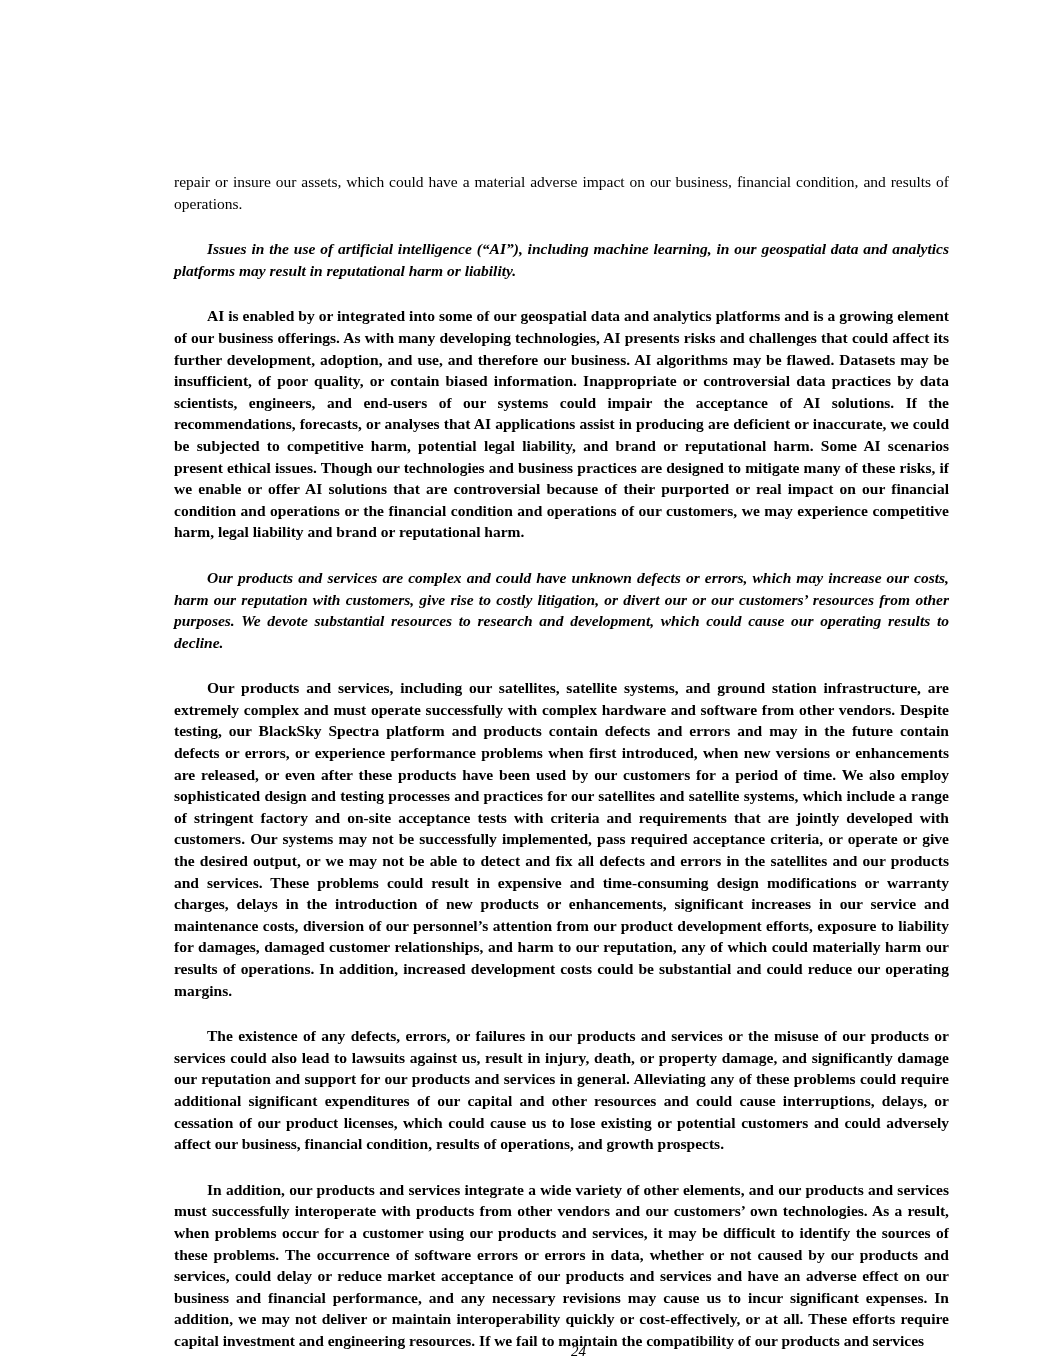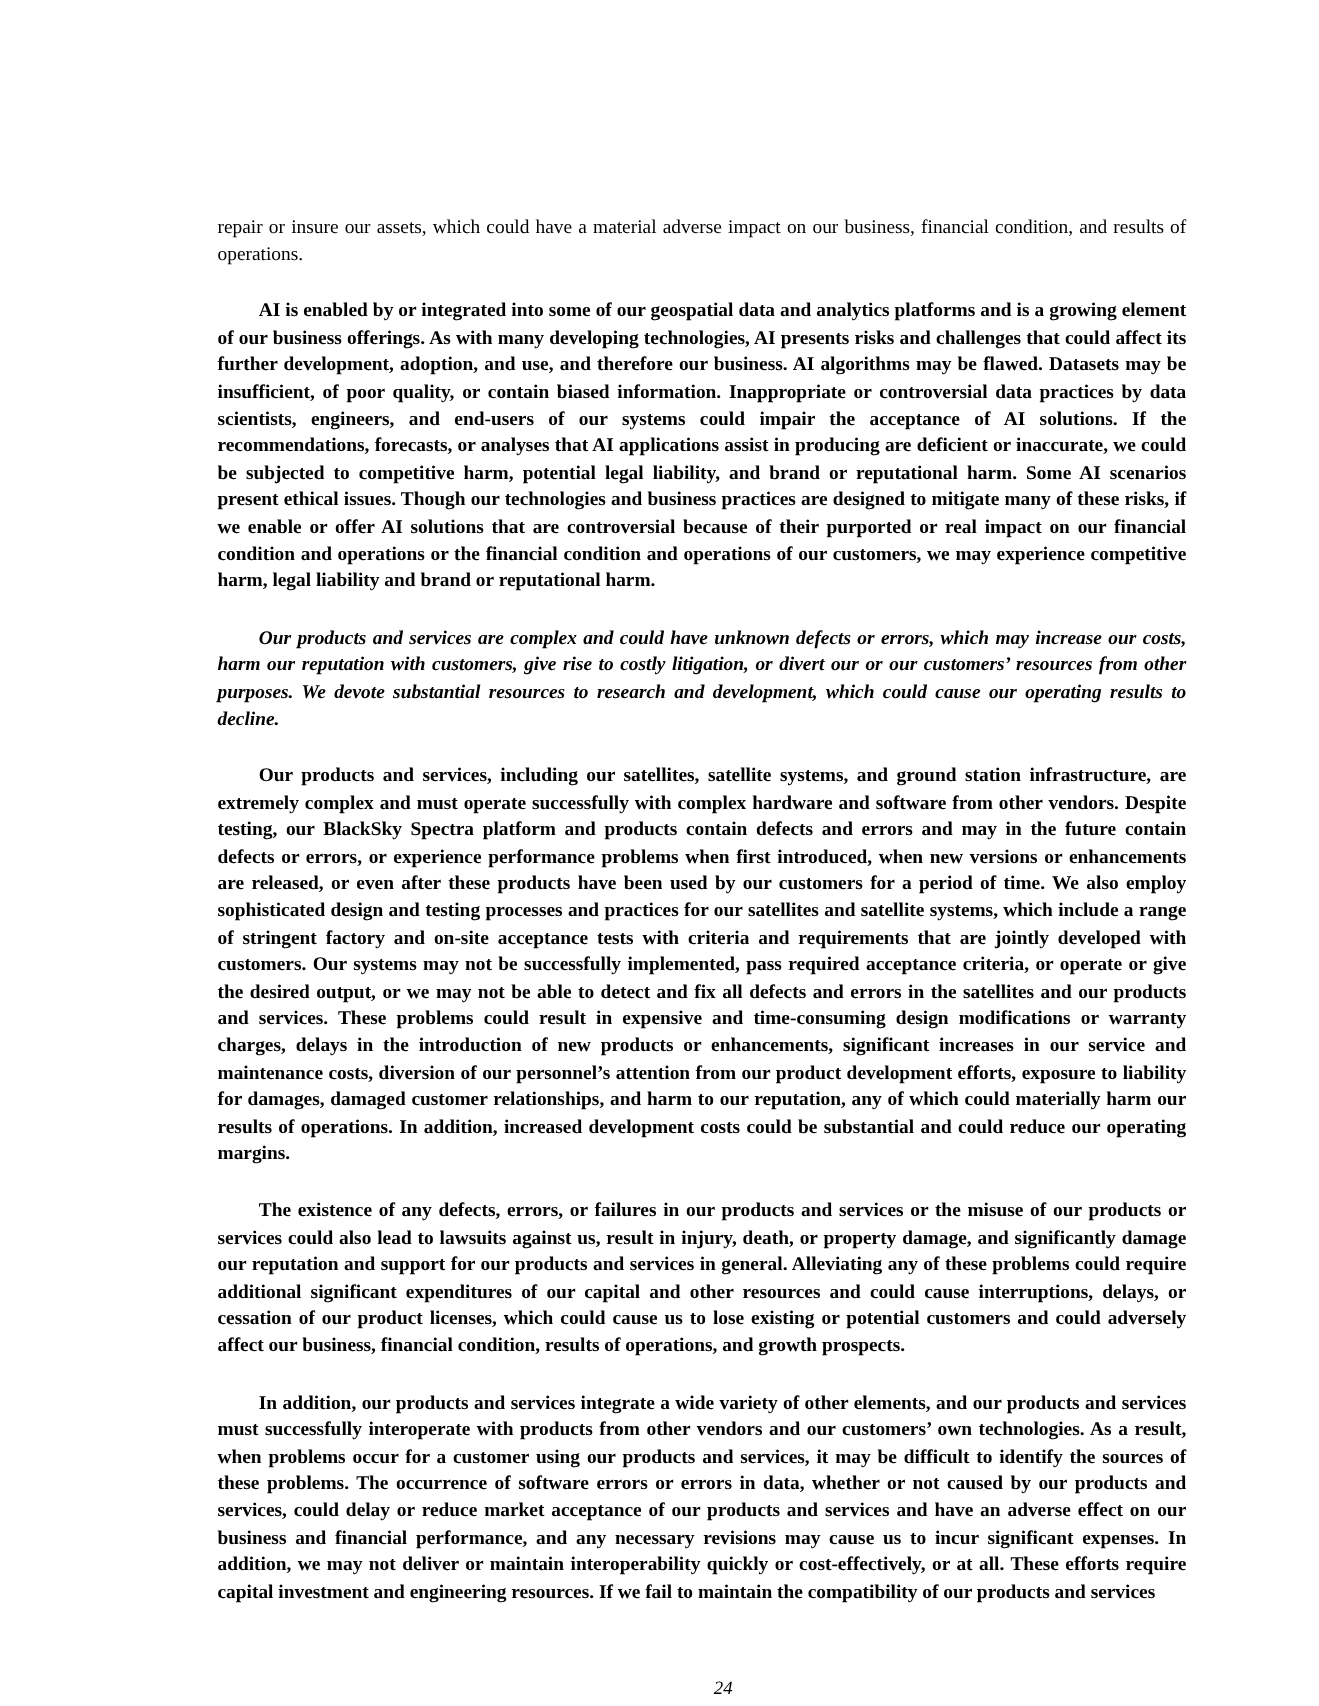--- a/index.html
+++ b/index.html
@@ -39,20 +39,21 @@
     font-style: italic;
   }
 </style>
 </head>
 <body>
 
 <div class="page">
 
   <p class="body">repair or insure our assets, which could have a material adverse impact on our business, financial condition, and results of operations.</p>
 
+  <p class="heading indent">Issues in the use of artificial intelligence (“AI”), including machine learning, in our geospatial data and analytics platforms may result in reputational harm or liability.</p>
 
   <p class="body indent">AI is enabled by or integrated into some of our geospatial data and analytics platforms and is a growing element of our business offerings. As with many developing technologies, AI presents risks and challenges that could affect its further development, adoption, and use, and therefore our business. AI algorithms may be flawed. Datasets may be insufficient, of poor quality, or contain biased information. Inappropriate or controversial data practices by data scientists, engineers, and end-users of our systems could impair the acceptance of AI solutions. If the recommendations, forecasts, or analyses that AI applications assist in producing are deficient or inaccurate, we could be subjected to competitive harm, potential legal liability, and brand or reputational harm. Some AI scenarios present ethical issues. Though our technologies and business practices are designed to mitigate many of these risks, if we enable or offer AI solutions that are controversial because of their purported or real impact on our financial condition and operations or the financial condition and operations of our customers, we may experience competitive harm, legal liability and brand or reputational harm.</p>
 
   <p class="heading indent">Our products and services are complex and could have unknown defects or errors, which may increase our costs, harm our reputation with customers, give rise to costly litigation, or divert our or our customers’ resources from other purposes. We devote substantial resources to research and development, which could cause our operating results to decline.</p>
 
   <p class="body indent">Our products and services, including our satellites, satellite systems, and ground station infrastructure, are extremely complex and must operate successfully with complex hardware and software from other vendors. Despite testing, our BlackSky Spectra platform and products contain defects and errors and may in the future contain defects or errors, or experience performance problems when first introduced, when new versions or enhancements are released, or even after these products have been used by our customers for a period of time. We also employ sophisticated design and testing processes and practices for our satellites and satellite systems, which include a range of stringent factory and on-site acceptance tests with criteria and requirements that are jointly developed with customers. Our systems may not be successfully implemented, pass required acceptance criteria, or operate or give the desired output, or we may not be able to detect and fix all defects and errors in the satellites and our products and services. These problems could result in expensive and time-consuming design modifications or warranty charges, delays in the introduction of new products or enhancements, significant increases in our service and maintenance costs, diversion of our personnel’s attention from our product development efforts, exposure to liability for damages, damaged customer relationships, and harm to our reputation, any of which could materially harm our results of operations. In addition, increased development costs could be substantial and could reduce our operating margins.</p>
 
   <p class="body indent">The existence of any defects, errors, or failures in our products and services or the misuse of our products or services could also lead to lawsuits against us, result in injury, death, or property damage, and significantly damage our reputation and support for our products and services in general. Alleviating any of these problems could require additional significant expenditures of our capital and other resources and could cause interruptions, delays, or cessation of our product licenses, which could cause us to lose existing or potential customers and could adversely affect our business, financial condition, results of operations, and growth prospects.</p>
 
   <p class="body indent">In addition, our products and services integrate a wide variety of other elements, and our products and services must successfully interoperate with products from other vendors and our customers’ own technologies. As a result, when problems occur for a customer using our products and services, it may be difficult to identify the sources of these problems. The occurrence of software errors or errors in data, whether or not caused by our products and services, could delay or reduce market acceptance of our products and services and have an adverse effect on our business and financial performance, and any necessary revisions may cause us to incur significant expenses. In addition, we may not deliver or maintain interoperability quickly or cost-effectively, or at all. These efforts require capital investment and engineering resources. If we fail to maintain the compatibility of our products and services</p>

